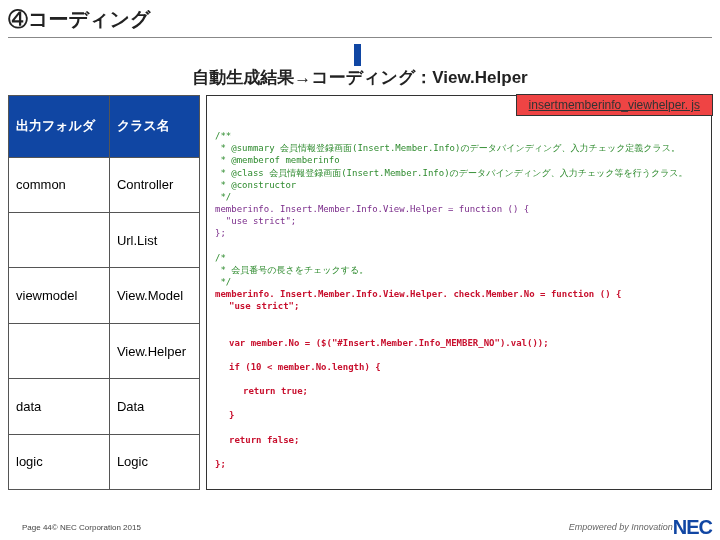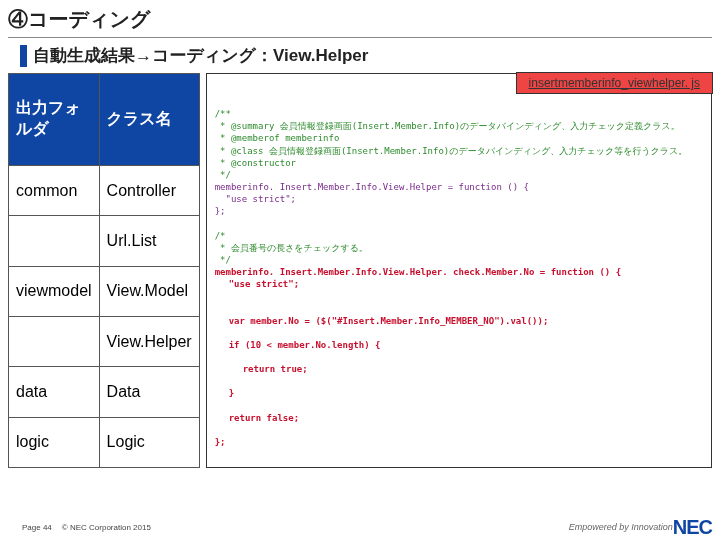--- a/index.html
+++ b/index.html
@@ -1,40 +1,40 @@
 <!DOCTYPE html>
 <html><head>
 <meta charset="utf-8">
 <style>
   * { margin: 0; padding: 0; box-sizing: border-box; }
   body { width: 720px; height: 540px; background: #fff; font-family: "Meiryo", sans-serif; position: relative; overflow: hidden; }
   .title-row { padding: 6px 16px 2px 8px; }
   .title { font-size: 20px; font-weight: bold; color: #222; }
   .title-rule { border: none; border-bottom: 1px solid #888; margin: 2px 8px 6px 8px; }
-  .subtitle-row { display: flex; align-items: center; padding: 0 20px; margin-bottom: 6px; }
+  .subtitle-row { display: flex; align-items: center; padding: 0 20px; margin-bottom: 6px; flex-direction: column; }
   .sub-bar { width: 7px; height: 22px; background: #1046a3; margin-right: 6px; }
   .subtitle { font-size: 17px; font-weight: bold; color: #222; }
 
   .content { display: flex; padding: 0 8px; gap: 6px; }
 
-  .tbl { border-collapse: collapse; width: 163px; font-size: 16px; }
+  .tbl { border-collapse: collapse; width: 192px; font-size: 13px; }
   .tbl th, .tbl td { border: 1px solid #555; padding: 5px 7px; text-align: left; vertical-align: middle; }
   .tbl th { background: #1046a3; color: #fff; font-weight: bold; }
 
   .code-area { position: relative; flex: 1; border: 1px solid #333; background: #fff; height: 395px; }
   .code-tab { position: absolute; top: -2px; right: -2px; background: #ef4444; border: 1px solid #333; padding: 3px 12px; font-size: 12px; text-decoration: underline; color: #333; }
   .code-body { padding: 22px 8px 24px 8px; font-size: 9px; line-height: 1.35; font-family: "MS Gothic","Meiryo",monospace; white-space: pre-wrap; color: #333; }
   .green { color: #2e8b2e; }
   .purple { color: #7a2b8a; }
   .redbold { color: #c8102e; font-weight: bold; }
   .red-indent1 { color: #c8102e; font-weight: bold; padding-left: 14px; display: block; }
   .red-indent2 { color: #c8102e; font-weight: bold; padding-left: 28px; display: block; }
 
   .footer { position: absolute; bottom: 0; left: 0; right: 0; height: 26px; display: flex; align-items: center; justify-content: space-between; padding: 0 8px; }
-  .footer-left { display: flex; align-items: center; gap: 10px; font-size: 8px; color: #444; padding-left: 14px; }
+  .footer-left { display: flex; align-items: center; font-size: 8px; color: #444; padding-left: 14px; }
   .footer-right { display: flex; align-items: center; }
   .empowered { font-size: 9px; color: #666; font-style: italic; }
   .nec-logo { font-family: Arial, sans-serif; font-weight: 900; font-size: 20px; color: #1046a3; letter-spacing: -1px; }
 </style>
 </head>
 <body>
 
 <div class="title-row">
   <div class="title">④コーディング</div>
 </div>

